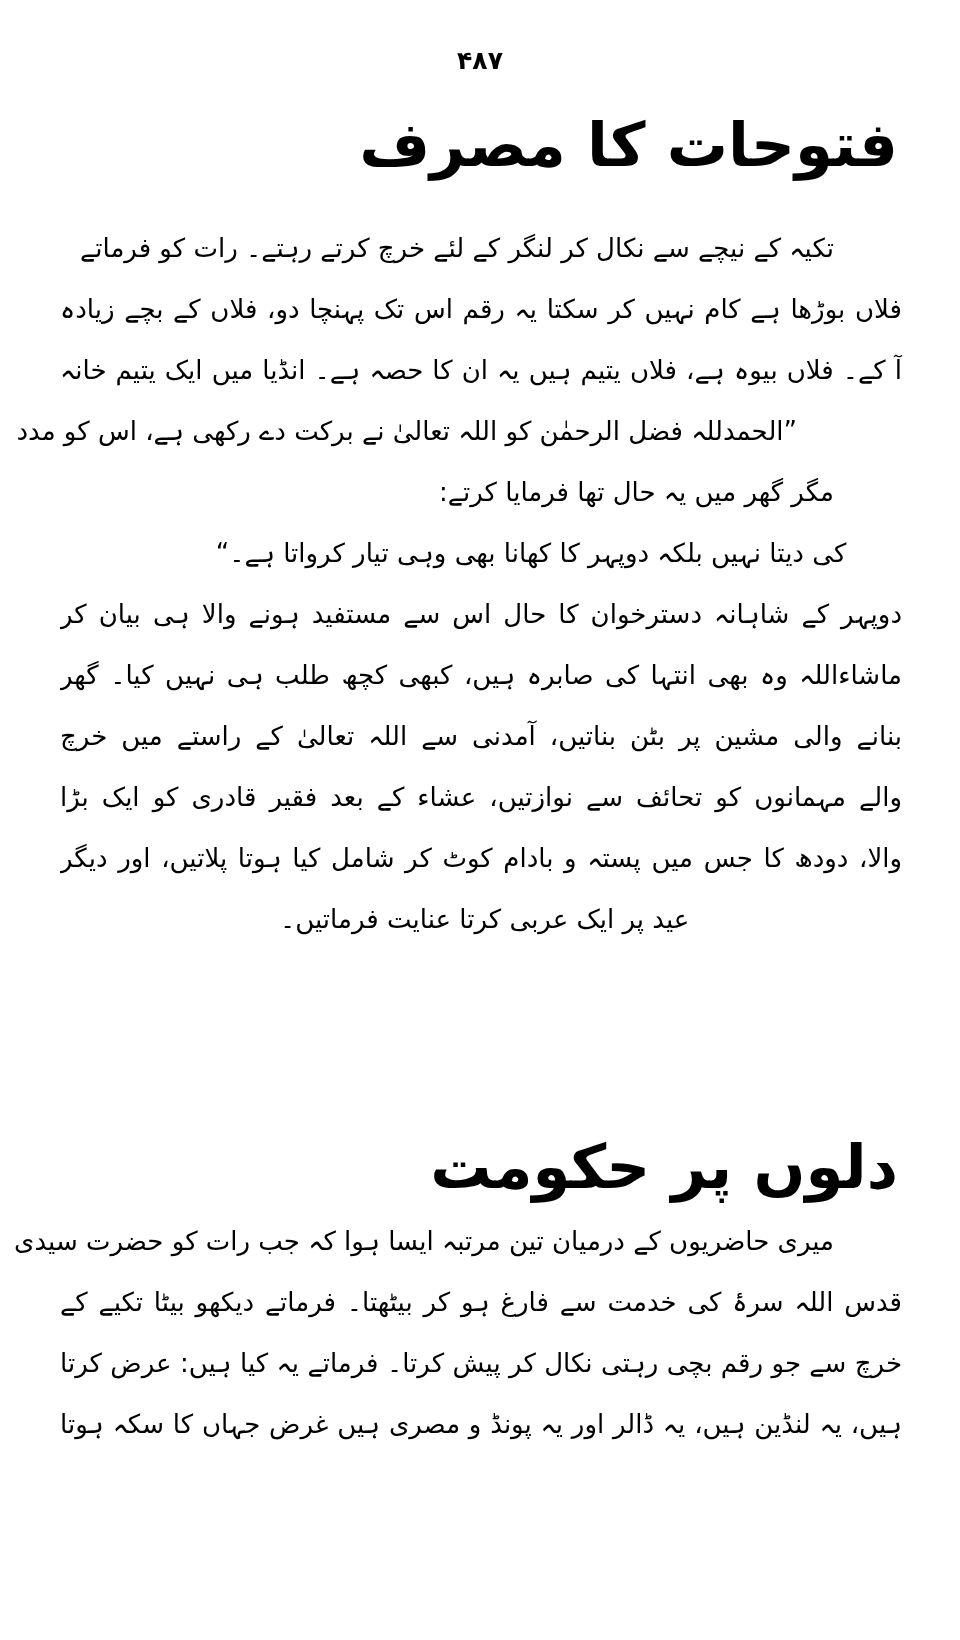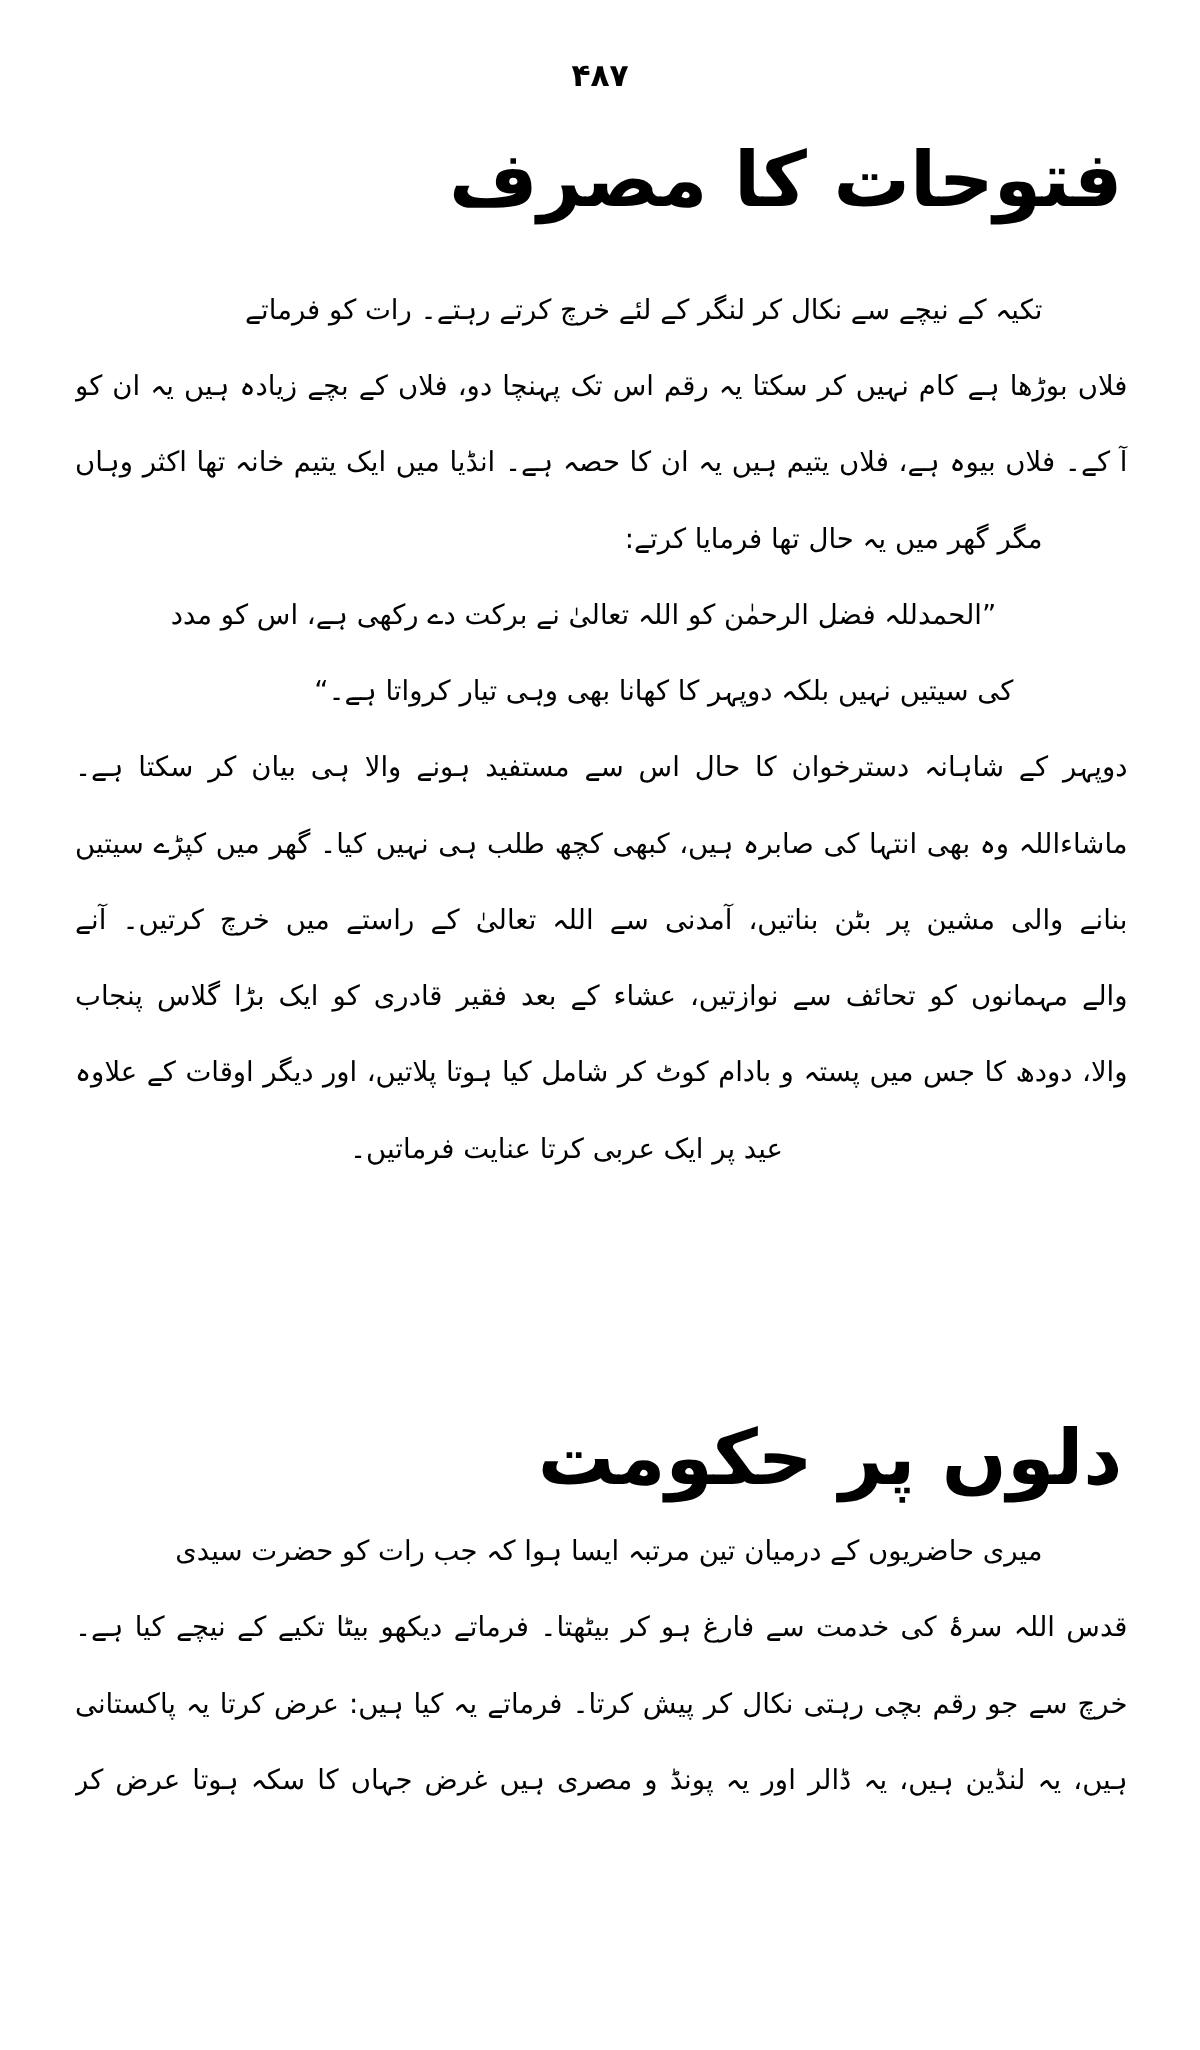--- a/index.html
+++ b/index.html
@@ -17,21 +17,21 @@
   }
   .heading{
     position:absolute;right:62px;left:62px;
     text-align:right;font-size:61px;font-weight:bold;
     line-height:1.2;
   }
   .h-s1{top:108px;}
   .h-s2{top:1130px;}
   .lines{
     position:absolute;left:60px;right:58px;
-    font-size:22px;
+    font-size:26px;
   }
   .ln-s1{top:218px;}
   .ln-s2{top:1211px;}
   .ln{
     height:61px;line-height:61px;
     white-space:nowrap;
   }
   .ln.j{
     text-align:justify;text-align-last:justify;
     white-space:normal;
@@ -48,23 +48,23 @@
 <div class="page">
 
   <div class="pagenum">۴۸۷</div>
 
   <div class="heading h-s1">فتوحات کا مصرف</div>
 
   <div class="lines ln-s1">
     <div class="ln first">تکیہ کے نیچے سے نکال کر لنگر کے لئے خرچ کرتے رہتے۔ رات کو فرماتے</div>
     <div class="ln j">فلاں بوڑھا ہے کام نہیں کر سکتا یہ رقم اس تک پہنچا دو، فلاں کے بچے زیادہ ہیں یہ ان کو دے</div>
     <div class="ln j">آ کے۔ فلاں بیوہ ہے، فلاں یتیم ہیں یہ ان کا حصہ ہے۔ انڈیا میں ایک یتیم خانہ تھا اکثر وہاں</div>
+    <div class="ln q1">”الحمدللہ فضل الرحمٰن کو اللہ تعالیٰ نے برکت دے رکھی ہے، اس کو مدد</div>
     <div class="ln first">مگر گھر میں یہ حال تھا فرمایا کرتے:</div>
-    <div class="ln q1">”الحمدللہ فضل الرحمٰن کو اللہ تعالیٰ نے برکت دے رکھی ہے، اس کو مدد</div>
-    <div class="ln q2">کی سیتیں نہیں بلکہ دوپہر کا کھانا بھی وہی تیار کرواتا ہے۔“</div>
+    <div class="ln q2">کی دیتا نہیں بلکہ دوپہر کا کھانا بھی وہی تیار کرواتا ہے۔“</div>
     <div class="ln j">دوپہر کے شاہانہ دسترخوان کا حال اس سے مستفید ہونے والا ہی بیان کر سکتا ہے۔</div>
     <div class="ln j">ماشاءاللہ وہ بھی انتہا کی صابرہ ہیں، کبھی کچھ طلب ہی نہیں کیا۔ گھر میں کپڑے سیتیں اور بٹن</div>
     <div class="ln j">بنانے والی مشین پر بٹن بناتیں، آمدنی سے اللہ تعالیٰ کے راستے میں خرچ کرتیں۔ آنے</div>
     <div class="ln j">والے مہمانوں کو تحائف سے نوازتیں، عشاء کے بعد فقیر قادری کو ایک بڑا گلاس پنجاب</div>
     <div class="ln j">والا، دودھ کا جس میں پستہ و بادام کوٹ کر شامل کیا ہوتا پلاتیں، اور دیگر اوقات کے علاوہ</div>
     <div class="ln cleft">عید پر ایک عربی کرتا عنایت فرماتیں۔</div>
   </div>
 
   <div class="heading h-s2">دلوں پر حکومت</div>
 

